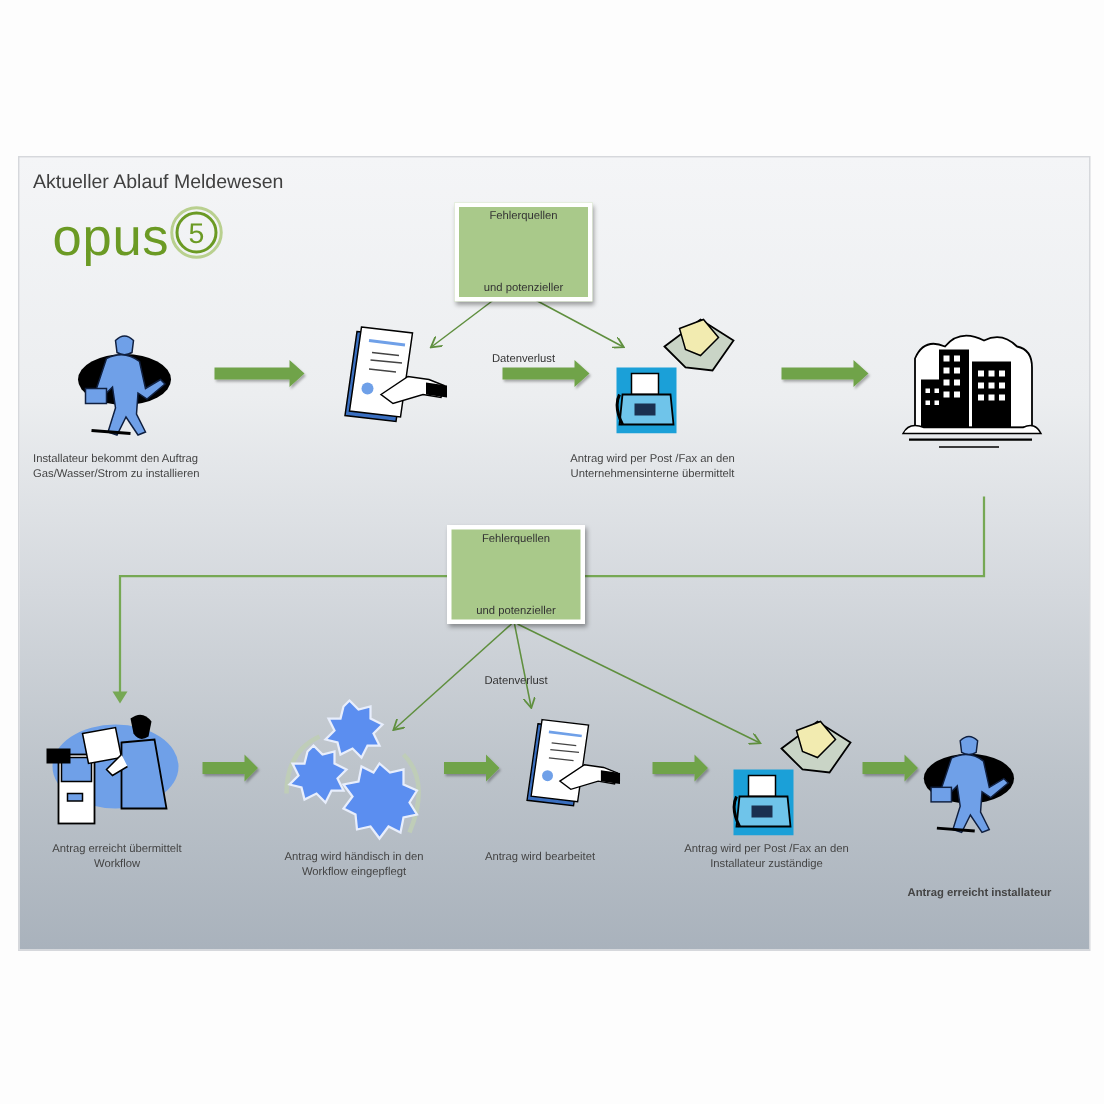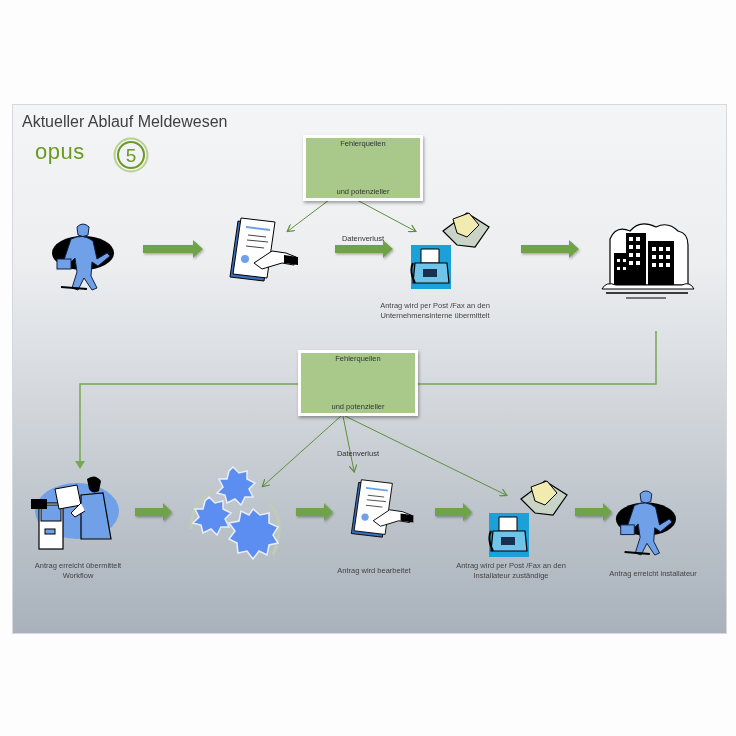--- a/index.html
+++ b/index.html
@@ -3,29 +3,29 @@
 <meta charset="utf-8">
 <style>
   html, body { margin: 0; padding: 0; background: #fdfdfd; }
   body { width: 736px; height: 736px; position: relative; overflow: hidden; font-family: "Liberation Sans", sans-serif; }
   #canvas {
     position: absolute; left: 12px; top: 104px; width: 713px; height: 528px;
     border: 1px solid #d6d8dc;
     background: linear-gradient(to bottom, #f4f5f7 0%, #eceef0 30%, #d4d8dd 55%, #bcc3ca 78%, #a9b2bc 100%);
     overflow: hidden;
   }
-  .title { position: absolute; left: 9px; top: 8px; font-size: 16px; color: #404040; }
+  .title { position: absolute; left: 9px; top: 8px; font-size: 13px; color: #404040; }
   .logo { position: absolute; left: 22px; top: 32px; height: 40px; }
-  .logo-text { position: absolute; left: 0; top: 2px; font-size: 22px; color: #6b9a24; letter-spacing: 0.5px; font-family: "Liberation Sans", sans-serif; }
+  .logo-text { position: absolute; left: 0; top: 2px; font-size: 35px; color: #6b9a24; letter-spacing: 0.5px; font-family: "Liberation Sans", sans-serif; }
   .logo-ring { position: absolute; left: 78px; top: 0; width: 36px; height: 36px; }
   .err-box {
     position: absolute; width: 78px; height: 56px; background: #a9c98a;
     border: 3px solid #ffffff; box-shadow: 1px 2px 3px rgba(0,0,0,0.35);
     display: flex; flex-direction: column; justify-content: space-around; align-items: center;
-    padding: 2px 18px; box-sizing: content-box; gap: 40px;
+    padding: 2px 4px; box-sizing: content-box; gap: 40px;
   }
   .err-box span { font-size: 7.5px; color: #333; line-height: 1; }
   .label { position: absolute; font-size: 7.5px; color: #444; line-height: 10px; text-align: center; white-space: nowrap; }
   .label.left { text-align: left; }
   .icon { position: absolute; }
   svg.overlay { position: absolute; left: 0; top: 0; width: 713px; height: 528px; pointer-events: none; }
 </style>
 </head>
 <body>
 
@@ -155,20 +155,24 @@
       <rect x="21" y="40" width="3" height="3"></rect>
         <rect x="27" y="40" width="3" height="3"></rect>
       <rect x="21" y="48" width="3" height="3"></rect>
         <rect x="27" y="48" width="3" height="3"></rect>
     </g>
     <path d="M6,70 q4,-8 14,-4 l66,0 q8,-4 12,4 z" fill="#fff" stroke="#000" stroke-width="1"></path>
     <line x1="10" y1="74" x2="92" y2="74" stroke="#000" stroke-width="1.5"></line>
     <line x1="30" y1="79" x2="70" y2="79" stroke="#000" stroke-width="1"></line>
   </svg>
 
+  <div class="label left" style="left:9px; top:196px;">
+    <div>Installateur  bekommt  den Auftrag</div>
+    <div>Gas/Wasser/Strom  zu installieren</div>
+  </div>
   <div class="label" style="left:361px; top:196px; width:122px;">
     <div>Antrag  wird per Post  /Fax  an den</div>
     <div>Unternehmensinterne  übermittelt</div>
   </div>
 
   <svg class="icon" style="left:12px; top:368px; width:96px; height:80px;" viewBox="0 0 96 80">
     <ellipse cx="52" cy="38" rx="42" ry="28" fill="#6fa0e8"></ellipse>
     <rect x="14" y="30" width="24" height="46" fill="#fff" stroke="#000" stroke-width="1.2"></rect>
     <rect x="16" y="32" width="20" height="16" fill="#6fa0e8" stroke="#000" stroke-width="1"></rect>
     <rect x="20" y="56" width="10" height="5" fill="#6fa0e8" stroke="#000" stroke-width="1"></rect>
@@ -220,23 +224,27 @@
     <path d="M30,8 q6,-6 12,0 l-1,8 q-5,3 -10,0 z" fill="#6fa0e8" stroke="#102040" stroke-width="1"></path>
     <path d="M24,20 q12,-6 22,2 l4,18 l10,-6 l3,3 l-12,10 l-6,-4 l-1,14 l6,12 l-5,2 l-8,-12 l-6,12 l-6,-2 l5,-16 l-2,-14 l-8,8 l-4,-3 z" fill="#6fa0e8" stroke="#102040" stroke-width="1"></path>
     <rect x="10" y="40" width="14" height="10" fill="#6fa0e8" stroke="#102040" stroke-width="1"></rect>
     <line x1="14" y1="68" x2="40" y2="70" stroke="#000" stroke-width="2"></line>
   </svg>
 
   <div class="label" style="left:10px; top:456px; width:110px;">
     <div>Antrag  erreicht  übermittelt</div>
     <div>Workflow</div>
   </div>
-  <div class="label" style="left:316px; top:461px; width:90px;">
+  <div class="label" style="left:168px; top:461px; width:110px;">
+    <div>Antrag  wird händisch  in den</div>
+    <div>Workflow  eingepflegt</div>
+  </div>
+  <div class="label" style="left:302px; top:461px; width:90px;">
     <div>Antrag  wird bearbeitet</div>
   </div>
   <div class="label" style="left:437px; top:456px; width:122px;">
     <div>Antrag  wird per Post  /Fax  an den</div>
     <div>Installateur  zuständige</div>
   </div>
-  <div class="label" style="left:585px; top:464px; width:110px;">
+  <div class="label" style="left:585px; top:485px; width:110px;font-weight:bold;">
     <div>Antrag  erreicht  installateur</div>
   </div>
 </div>
 
 </body></html>

